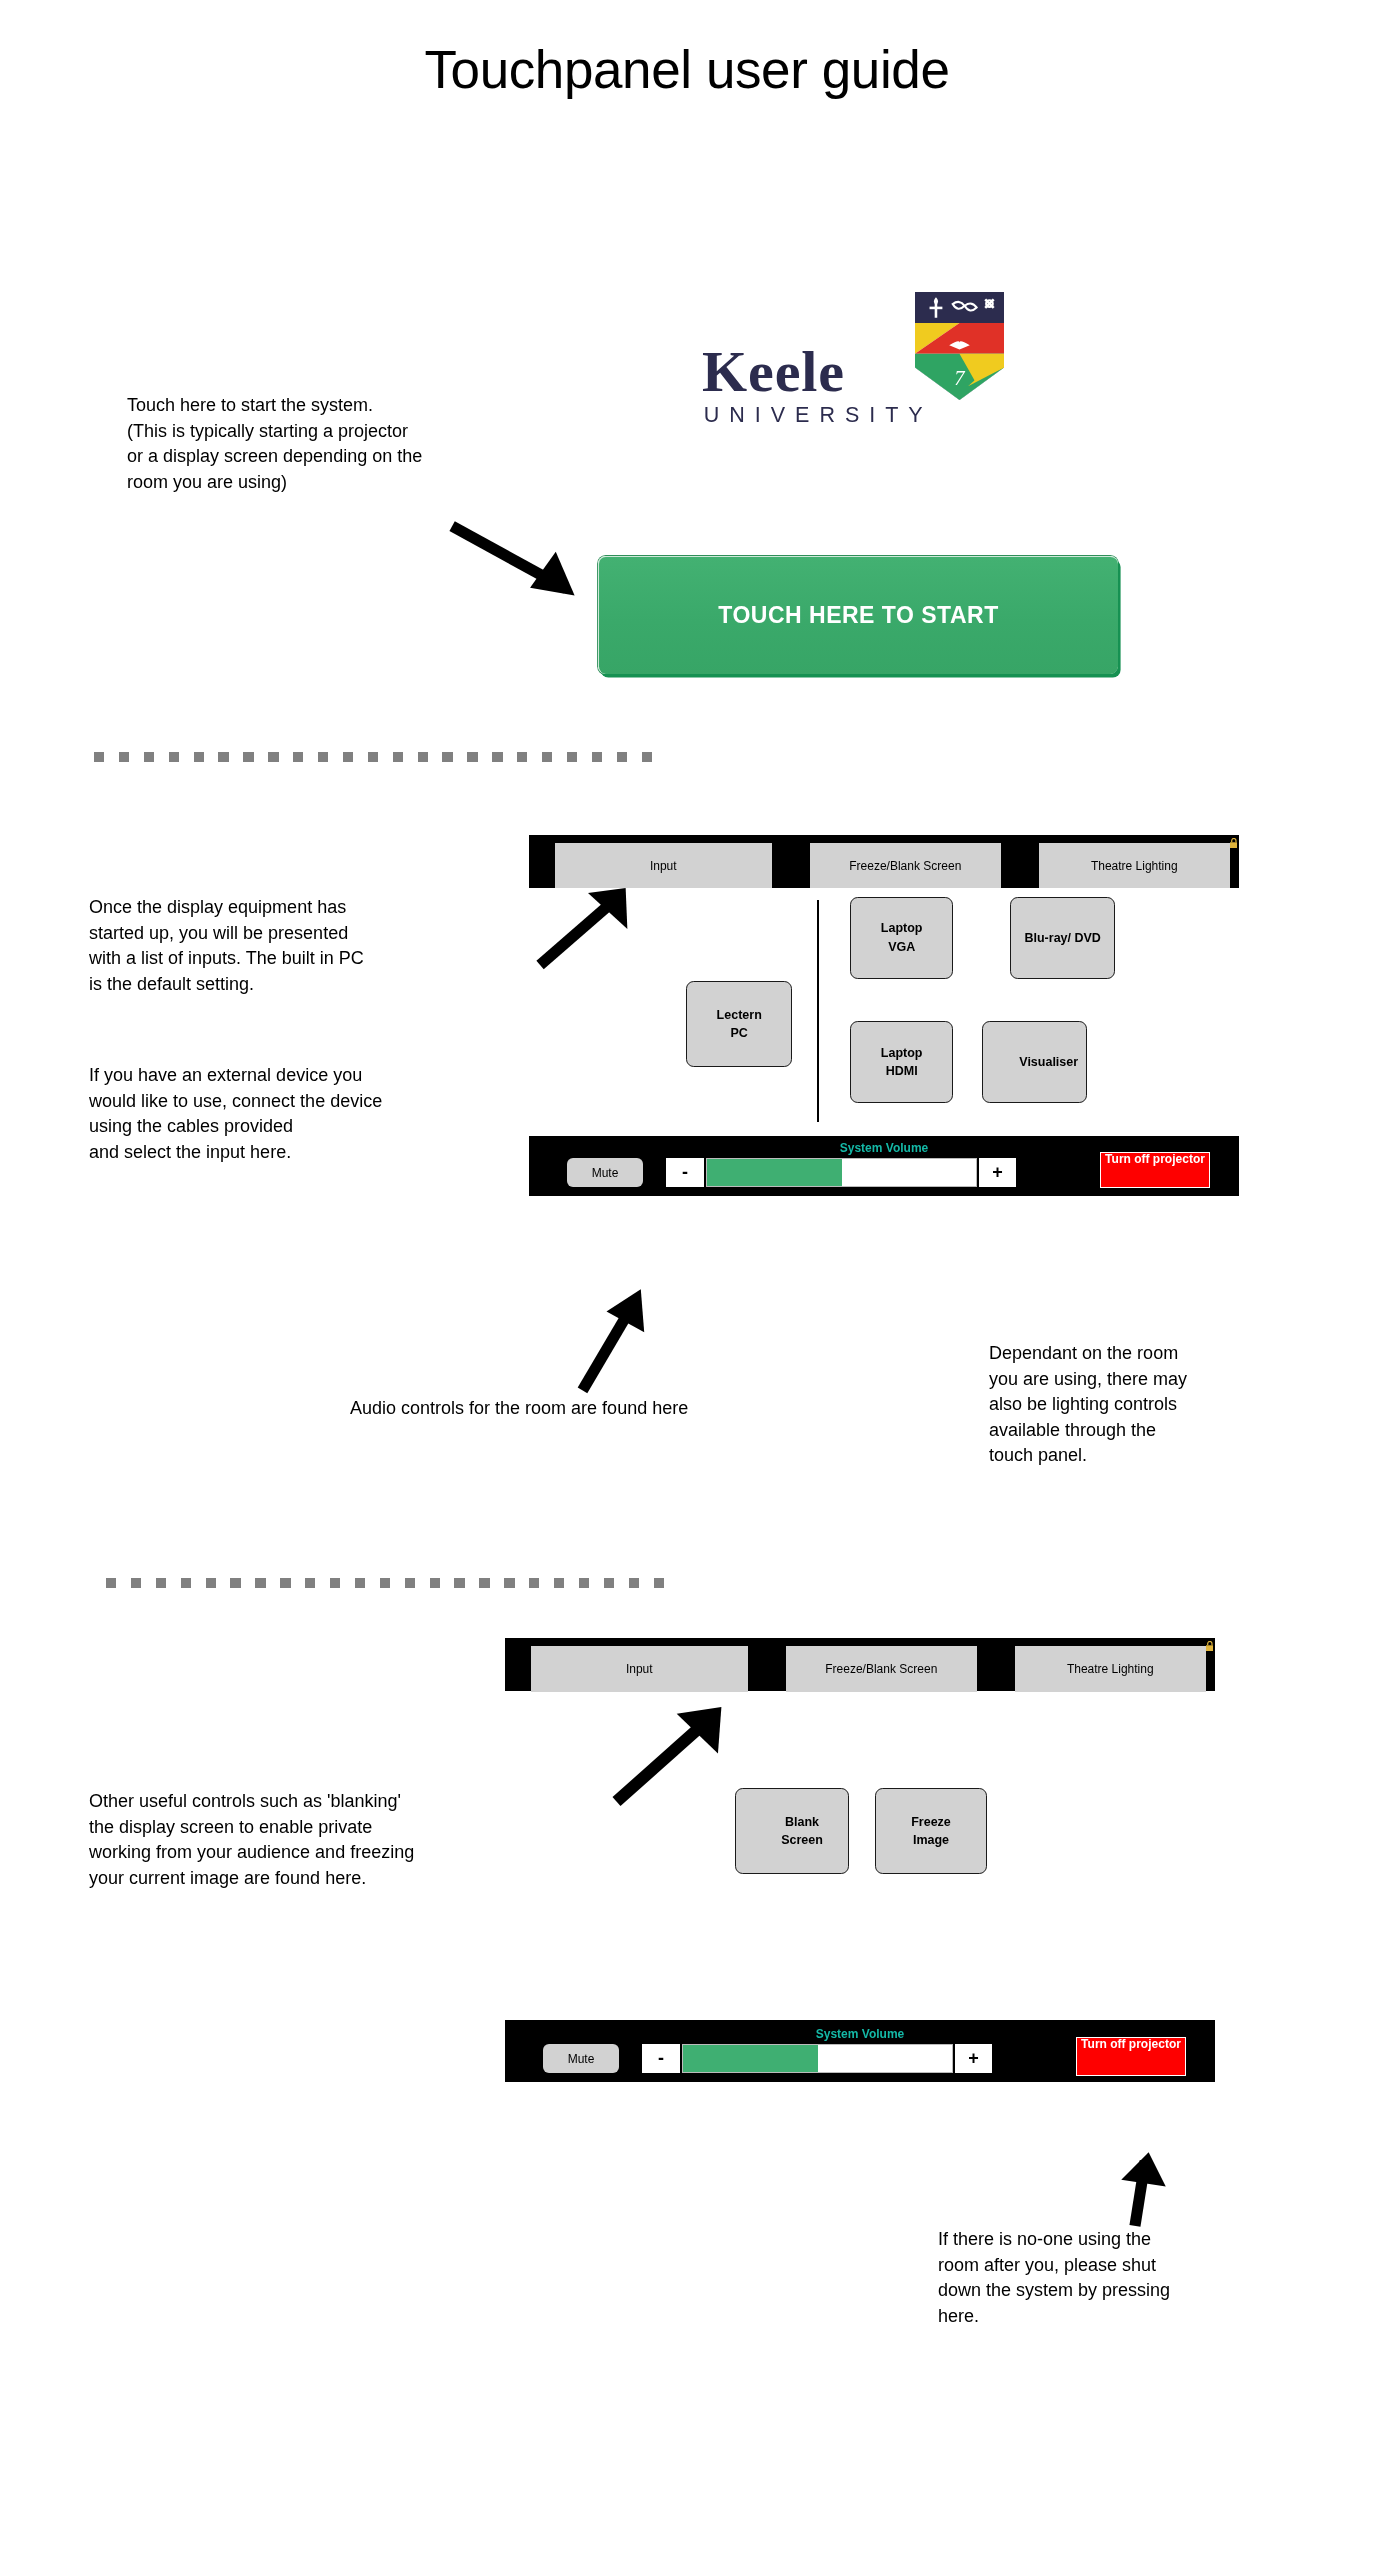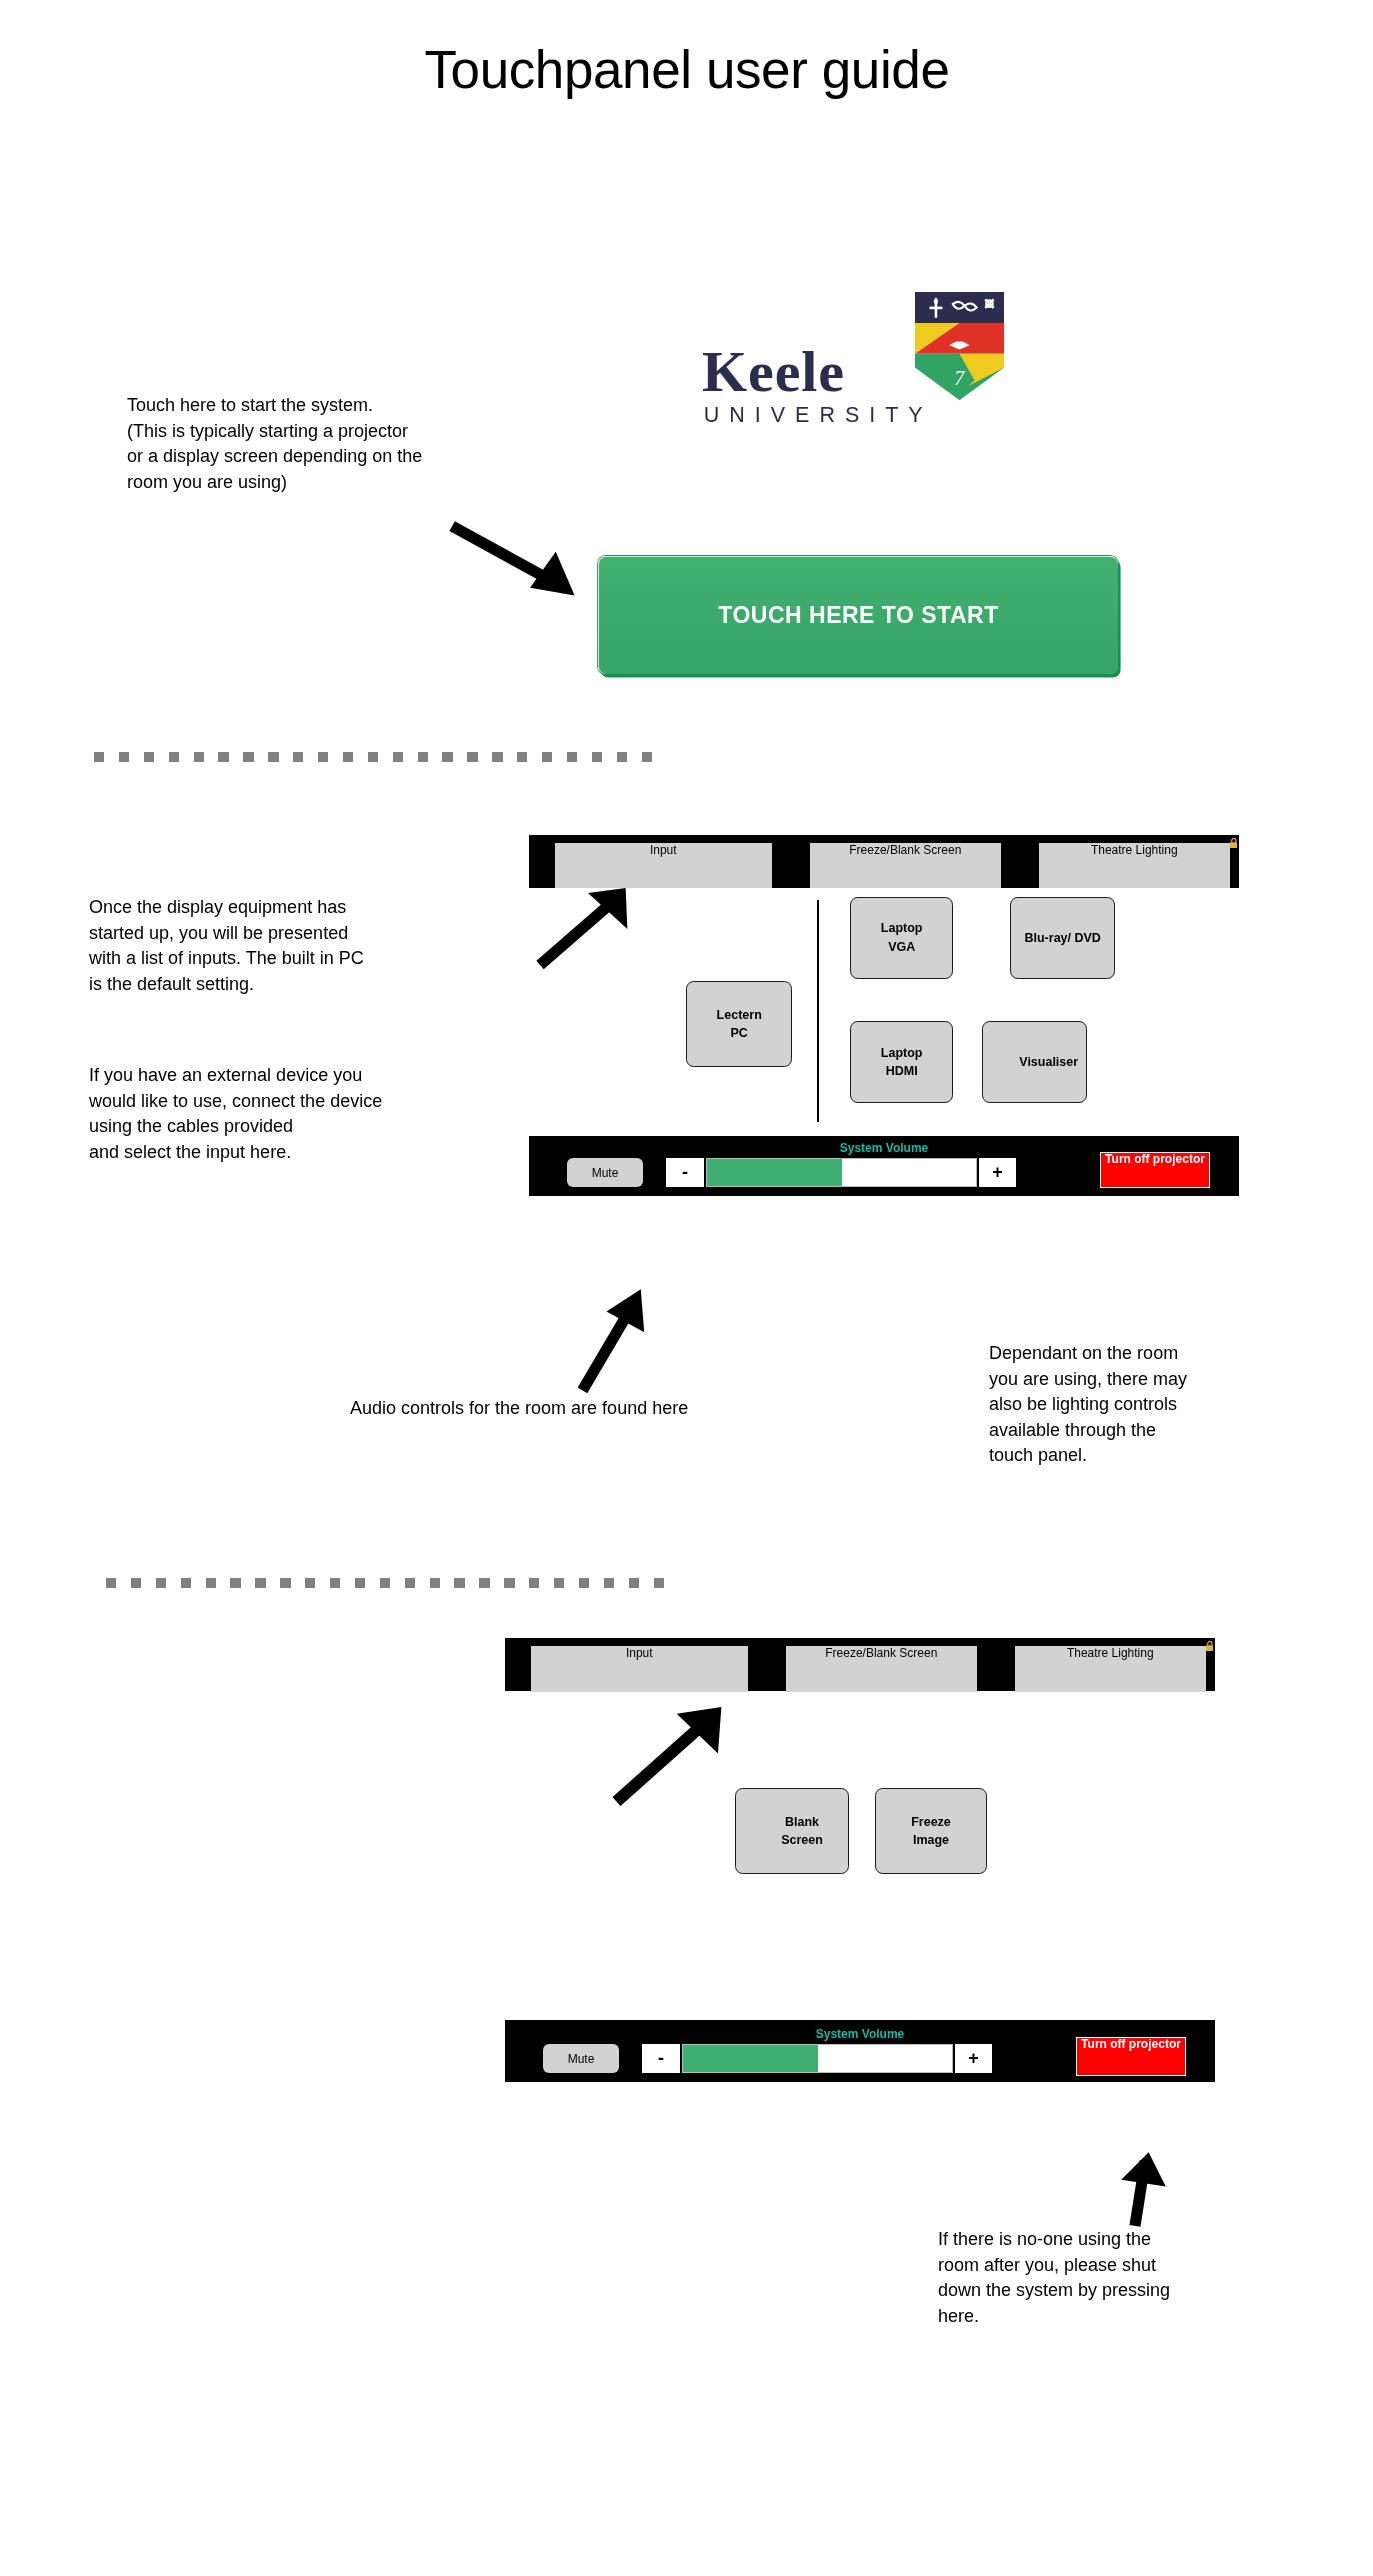--- a/index.html
+++ b/index.html
@@ -76,21 +76,21 @@
   .panel { position: absolute; background: #ffffff; }
   .panel-topbar {
     position: absolute; left: 0; top: 0;
     width: 100%;
     background: #000000;
     display: flex; align-items: flex-start;
   }
   .tab {
     background: #d2d2d2;
     color: #000;
-    display: flex; justify-content: center;
+    display: flex; align-items: center; justify-content: center;
     font-size: 12px;
     font-weight: 400;
   }
   .lock-icon {
     position: absolute; right: 1.7px; top: 2.6px;
     width: 7.7px; height: 10.3px;
   }
   .panel-body { position: absolute; background: #ffffff; }
   .inp-btn {
     position: absolute;
@@ -339,20 +339,24 @@
         <path d="M2 5 V3 a2.5 2.5 0 0 1 5 0 V5" fill="none" stroke="#e0b43c" stroke-width="1.4"></path>
       </svg>
     </div>
   </div>
 
   <svg class="arrow" style="left:601px; top:1700px; width:172px; height:112px;" viewBox="0 0 200 130">
     <path d="M18 118 L128 20" stroke="#000" stroke-width="14"></path>
     <path d="M140 8 L136 62 L88 16 Z" fill="#000"></path>
   </svg>
 
+  <div class="txt" style="left:89px; top:1789px; width:481px;">Other useful controls such as 'blanking'
+the display screen to enable private
+working from your audience and freezing
+your current image are found here.</div>
 
   <div class="inp-btn" style="left:735px; top:1788px; width:114px; height:86px;padding-left:20px;">
     <span>Blank</span>
     <span>Screen</span>
   </div>
   <div class="inp-btn" style="left:875px; top:1788px; width:112px; height:86px;">
     <span>Freeze</span>
     <span>Image</span>
   </div>
 

